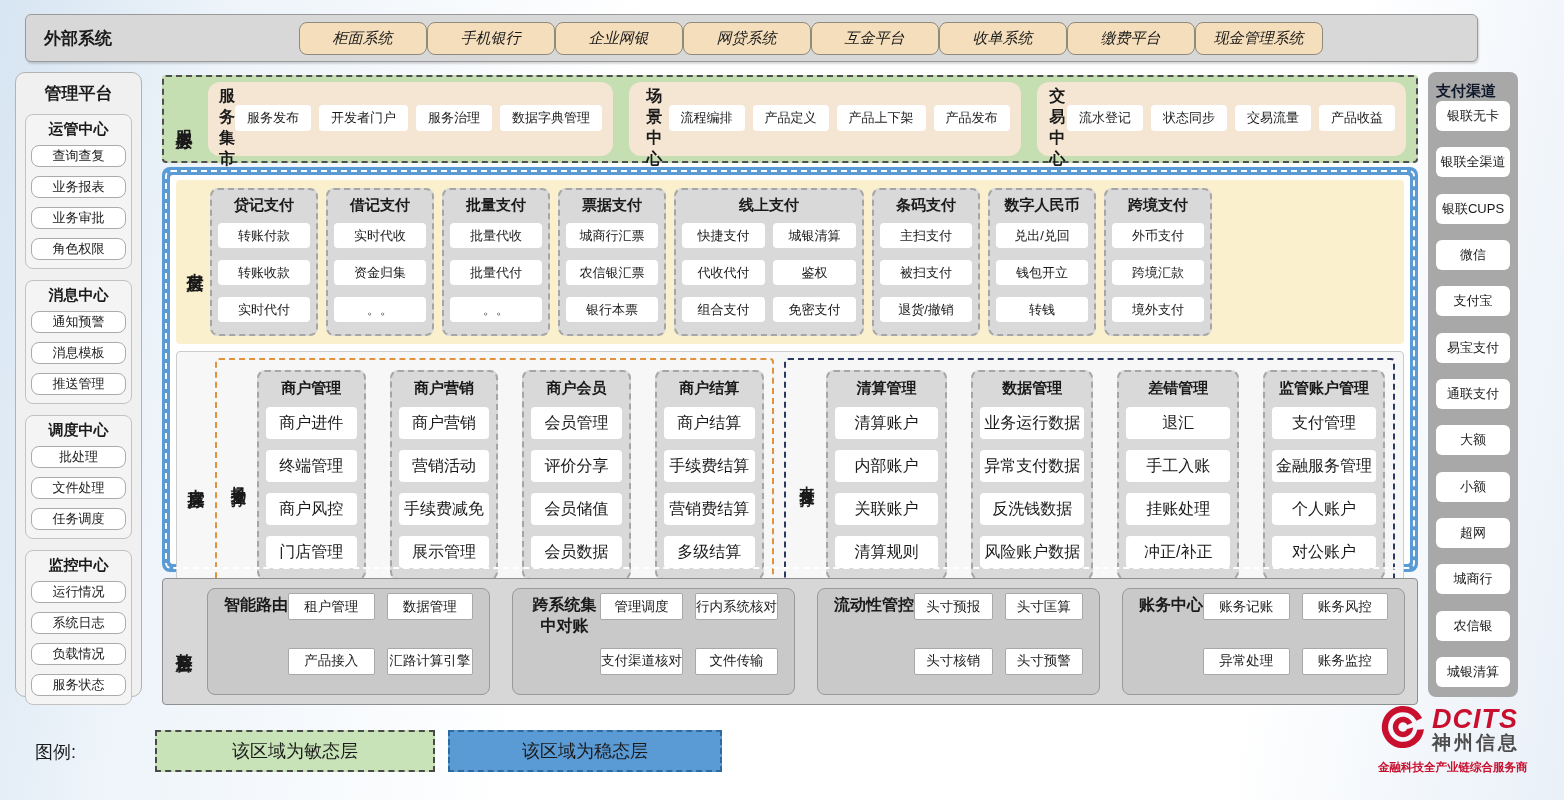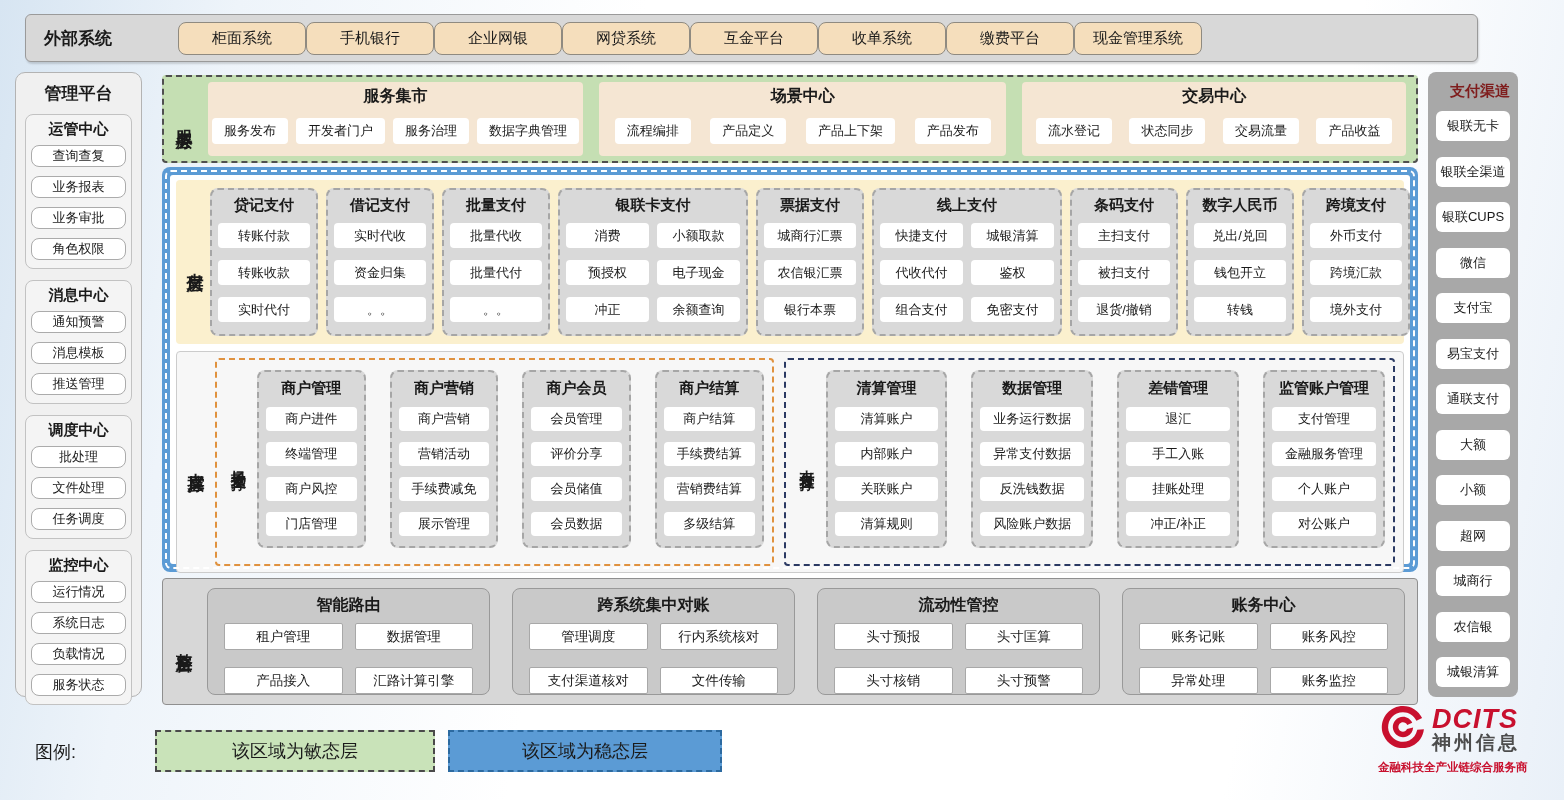--- a/index.html
+++ b/index.html
@@ -6,21 +6,21 @@
   html,body { width:1564px; height:800px; overflow:hidden;
     font-family:"Liberation Sans","DejaVu Sans",sans-serif; color:#1a1a1a;
     background:linear-gradient(100deg,#d7e5f2 0%,#eef4fa 14%,#ffffff 38%,#ffffff 80%,#e9f0f8 100%);
   }
 
   
   .top-bar { position:absolute; left:25px; top:14px; width:1453px; height:48px;
     background:#d8d8d8; border:1px solid #9a9a9a; border-radius:6px;
     display:flex; align-items:center; padding:0 18px; box-shadow:1px 2px 2px rgba(0,0,0,.15); }
   .top-label { font-size:17px; font-weight:bold; width:118px; flex:0 0 auto; }
-  .top-systems { flex:1; display:flex; justify-content:flex-start; padding:0 16px; }
+  .top-systems { flex:1; display:flex; justify-content:center; padding:0 16px;font-style:italic; }
   .tan-btn { width:128px; height:33px; background:#f5debc; border:1px solid #8f8a80;
     border-radius:8px; display:flex; align-items:center; justify-content:center;
     font-size:15px; cursor:pointer; }
 
   
   .mgmt { position:absolute; left:15px; top:72px; width:127px; height:625px;
     background:#f0f0f0; border:1px solid #b3b3b3; border-radius:10px; padding:9px 9px 6px; }
   .mgmt-title { text-align:center; font-size:17px; font-weight:bold; margin-bottom:9px; }
   .mgmt-cols { display:flex; flex-direction:column; gap:11px; }
   .mgmt-group { background:#f4f4f4; border:1px solid #c2c2c2; border-radius:8px; padding:5px 5px 8px; }
@@ -35,21 +35,21 @@
   .v-label { writing-mode:vertical-rl; text-orientation:upright;
     font-weight:bold; font-size:17px; display:flex; align-items:center; justify-content:center;
     letter-spacing:2px; flex:0 0 auto; }
 
   
   .service { position:absolute; left:0; top:3px; width:1256px; height:88px;
     background:#c5dfb3; border:2px dashed #4f4f4f; border-radius:4px;
     display:flex; padding:5px 10px 5px 6px; gap:10px; }
   .service .v-label { width:28px; }
   .svc-cols { flex:1; display:flex; gap:16px; }
-  .svc-panel { background:#f5e6d3; border-radius:4px; padding:4px 4px 7px; display:flex; flex-direction:column; }
+  .svc-panel { background:#f5e6d3; border-radius:12px; padding:4px 11px 7px; display:flex; }
   .svc-panel:nth-child(1){ flex:360; } .svc-panel:nth-child(2){ flex:420; } .svc-panel:nth-child(3){ flex:395; }
   .svc-title { text-align:center; font-size:16px; font-weight:bold; margin-bottom:5px; }
   .svc-panel .col-items { display:flex; justify-content:space-evenly; align-items:center; flex:1; gap:8px; }
   .svc-btn { background:#fff; border-radius:4px; padding:4px 12px; font-size:13px; cursor:pointer;
     display:flex; align-items:center; justify-content:center; white-space:nowrap; }
 
   
   .stable { position:absolute; left:0; top:95px; width:1256px; height:405px;
     background:#5b9bd5; border-radius:8px; padding:8px; }
   .stable::before { content:""; position:absolute; inset:3px; border:2px dashed #fff;
@@ -77,40 +77,40 @@
   .sup-groups { flex:1; display:flex; gap:10px; }
   .sup-group { border-radius:4px; display:flex; padding:6px 8px; gap:6px; }
   .sup-group.scene { border:2px dashed #e0923f; flex:560; }
   .sup-group.paysup { border:2px dashed #2b3a63; flex:615; }
   .sup-group .v-label { width:26px; font-size:15px; }
   .sup-cols { flex:1; display:flex; gap:24px; justify-content:space-evenly; }
   .sup-col { background:#d9d9d9; border:2px dashed #a6a6a6; border-radius:8px;
     padding:4px 7px 10px; flex:1; display:flex; flex-direction:column; margin:4px 0 10px; }
   .sup-col .col-title { text-align:center; font-size:15px; font-weight:bold; margin:3px 0 9px; white-space:nowrap; }
   .sup-col .col-items { display:grid; row-gap:11px; align-content:start; }
-  .sup-btn { background:#fff; border-radius:4px; height:24px; font-size:13px; cursor:pointer;
+  .sup-btn { background:#fff; border-radius:4px; height:32px; font-size:16px; cursor:pointer;
     display:flex; align-items:center; justify-content:center; white-space:nowrap; }
 
   
   .intg { position:absolute; left:0; top:506px; width:1256px; height:127px;
     background:#d7d7d7; border:1px solid #8f8f8f; border-radius:4px;
     display:flex; padding:9px 12px 9px 6px; gap:8px; }
   .intg .v-label { width:30px; }
   .int-cols { flex:1; display:flex; gap:22px; }
   .int-group { background:#c9c9c9; border:1px solid #999; border-radius:8px;
-    padding:4px 16px 9px; flex:1; display:flex; flex-direction:column; }
+    padding:4px 16px 9px; flex:1; display:flex; flex-direction:row; }
   .int-group .col-title { text-align:center; font-size:16px; font-weight:bold; margin:2px 0 7px; }
   .int-group .col-items { display:grid; grid-template-columns:1fr 1fr; gap:17px 12px; flex:1; }
   .int-btn { background:#fff; border:1px solid #a8a8a8; border-radius:2px; height:27px;
     font-size:13.5px; cursor:pointer; display:flex; align-items:center; justify-content:center; white-space:nowrap; }
 
   
   .chan { position:absolute; left:1428px; top:72px; width:90px; height:625px;
     background:#a8a8a8; border-radius:8px; padding:10px 8px; display:flex; flex-direction:column; }
-  .chan-title { color:#7f1d1d; font-size:15px; font-weight:bold; text-align:right; margin-bottom:10px; }
+  .chan-title { color:#0f172a; font-size:15px; font-weight:bold; text-align:left; }
   .chan-list { flex:1; display:flex; flex-direction:column; justify-content:space-between; }
   .chan-btn { background:#fff; border-radius:6px; height:30px; font-size:13px; cursor:pointer;
     display:flex; align-items:center; justify-content:center; white-space:nowrap; }
 
   
   .legend-label { position:absolute; left:35px; top:740px; font-size:18px; }
   .legend-box { position:absolute; top:730px; height:42px; display:flex; align-items:center;
     justify-content:center; font-size:18px; }
   .legend-agile { left:155px; width:280px; background:#c9e3b9; border:2px dashed #4a4a4a; }
   .legend-stable { left:448px; width:274px; background:#5b9bd5; border:2px dashed #2c6aa0; }
@@ -236,31 +236,20 @@
                 <div class="white-btn">资金归集</div>
                 <div class="white-btn">。。</div>
               </div>
             </div>
             <div class="pay-col">
               <div class="col-title">批量支付</div>
               <div class="col-items">
                 <div class="white-btn">批量代收</div>
                 <div class="white-btn">批量代付</div>
                 <div class="white-btn">。。</div>
-              </div>
-            </div>
-            <div class="pay-col wide">
-              <div class="col-title">银联卡支付</div>
-              <div class="col-items two-col">
-                <div class="white-btn">消费</div>
-                <div class="white-btn">小额取款</div>
-                <div class="white-btn">预授权</div>
-                <div class="white-btn">电子现金</div>
-                <div class="white-btn">冲正</div>
-                <div class="white-btn">余额查询</div>
               </div>
             </div>
             <div class="pay-col">
               <div class="col-title">票据支付</div>
               <div class="col-items">
                 <div class="white-btn">城商行汇票</div>
                 <div class="white-btn">农信银汇票</div>
                 <div class="white-btn">银行本票</div>
               </div>
             </div>

